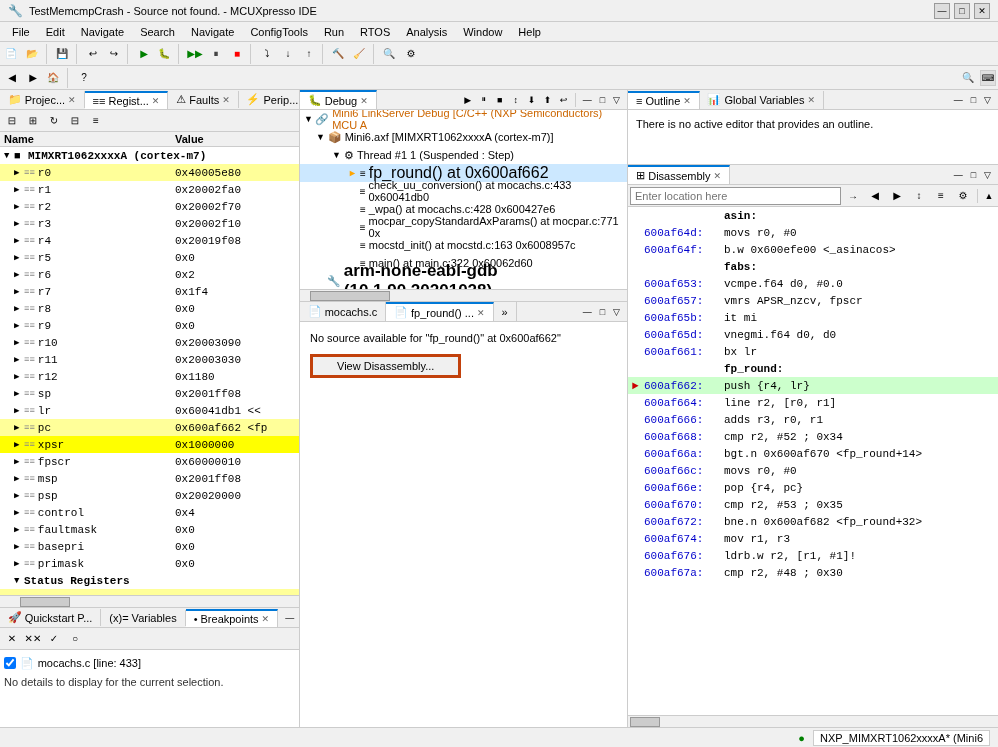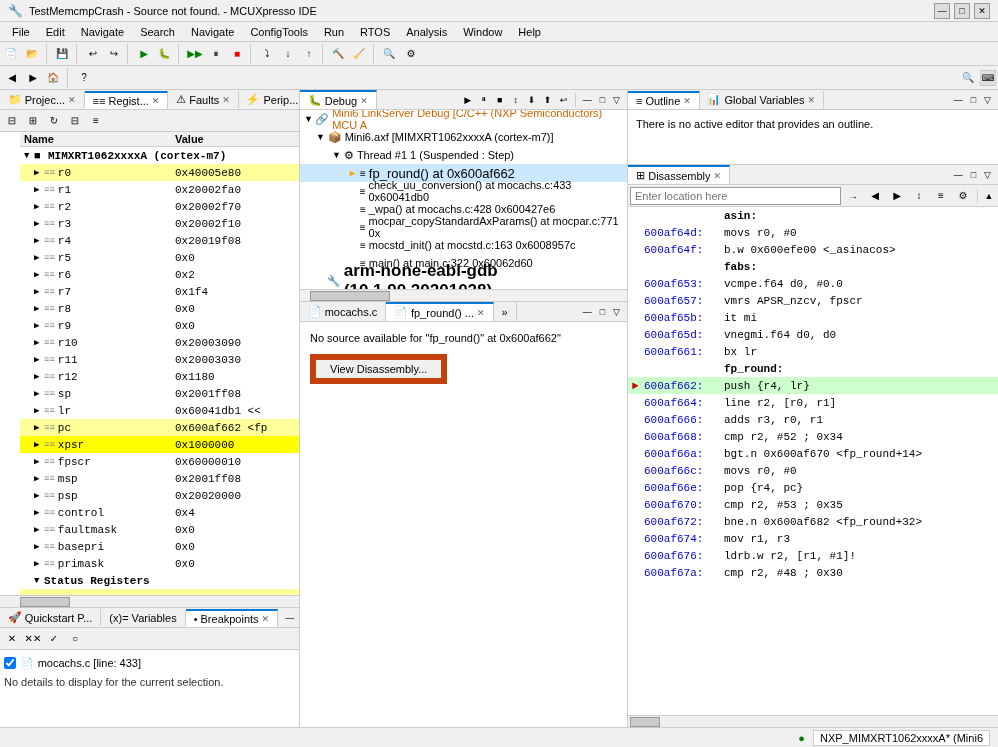--- a/index.html
+++ b/index.html
@@ -22,21 +22,21 @@
     
     
     .left-panel { width: 300px; min-width: 300px; display: flex; flex-direction: column; border-right: 1px solid #ccc; background: #fff; }
     .panel-tabs { display: flex; background: #f0f0f0; border-bottom: 1px solid #ccc; height: 20px; align-items: center; }
     .panel-tab { padding: 2px 8px; font-size: 11px; cursor: pointer; border-right: 1px solid #ccc; white-space: nowrap; display: flex; align-items: center; gap: 3px; }
     .panel-tab.active { background: #fff; }
     .panel-tab-close { font-size: 9px; cursor: pointer; color: #666; }
     
     .reg-toolbar { height: 22px; background: #f0f0f0; border-bottom: 1px solid #ccc; display: flex; align-items: center; padding: 0 2px; gap: 1px; }
     
-    .reg-table { flex: 1; overflow-y: auto; font-size: 11px; font-family: 'Courier New', monospace; margin-left: 20px; }
+    .reg-table { flex: 1; overflow-y: auto; font-size: 11px; font-family: 'Courier New', monospace; }
     .reg-header { display: flex; background: #f0f0f0; border-bottom: 1px solid #ccc; font-weight: bold; padding: 1px 4px; font-family: 'Segoe UI', sans-serif; }
     .reg-header-name { flex: 1; }
     .reg-header-value { width: 120px; }
     
     .reg-row { display: flex; align-items: center; padding: 0 4px; height: 17px; cursor: pointer; }
     .reg-row.highlight-yellow { background: #ffff99; }
     .reg-name { flex: 1; display: flex; align-items: center; gap: 2px; color: #000; }
     .reg-value { width: 120px; color: #000; }
     .expand-icon { width: 10px; font-size: 9px; }
     
@@ -47,21 +47,21 @@
     
     
     .debug-tabs { display: flex; background: #f0f0f0; border-bottom: 1px solid #ccc; height: 20px; align-items: center; justify-content: space-between; }
     .debug-tab-left { display: flex; }
     .debug-tab-icons { display: flex; align-items: center; gap: 2px; padding: 0 4px; }
     .tree-row { display: flex; align-items: center; height: 18px; padding-left: 4px; }
     .tree-expand { width: 12px; font-size: 9px; cursor: pointer; }
     
     
     .source-tabs { display: flex; background: #f0f0f0; border-bottom: 1px solid #ccc; height: 20px; align-items: center; justify-content: space-between; }
-    .view-disassembly-btn { padding: 3px 14px; background: #f0f0f0; border: 6px solid #c2410c; cursor: pointer; font-size: 11px; width: fit-content; margin-bottom: 16px; }
+    .view-disassembly-btn { padding: 3px 24px; background: #f0f0f0; border: 3px solid #c2410c; cursor: pointer; font-size: 11px; width: fit-content; margin-bottom: 16px; }
     .preferences-btn { padding: 3px 10px; background: #f0f0f0; border: 1px solid #999; cursor: pointer; font-size: 11px; }
     
     
     .right-panel { width: 370px; min-width: 370px; display: flex; flex-direction: column; background: #fff; }
     
     .outline-tabs { display: flex; background: #f0f0f0; border-bottom: 1px solid #ccc; height: 20px; align-items: center; justify-content: space-between; }
     .disassembly-tabs { display: flex; background: #f0f0f0; border-bottom: 1px solid #ccc; height: 20px; align-items: center; justify-content: space-between; }
     .disassembly-toolbar { height: 22px; background: #f0f0f0; border-bottom: 1px solid #ccc; display: flex; align-items: center; padding: 0 2px; gap: 2px; }
     .location-input { flex: 1; height: 18px; border: 1px solid #999; padding: 1px 4px; font-size: 11px; font-family: 'Segoe UI', sans-serif; color: #666; background: #fff; }
     .disasm-row { display: flex; align-items: center; padding: 0 4px; height: 17px; }
@@ -479,21 +479,21 @@
 
       <div class="tree-row" style="padding-left:32px;">
         <span class="tree-expand">▼</span>
         <span style="margin-right:3px;">⚙</span>
         <span style="font-size:11px;">Thread #1 1 (Suspended : Step)</span>
       </div>
 
       <div class="tree-row" style="padding-left:48px;background:#cce8ff;">
         <span style="width:12px;font-size:9px;color:orange;">►</span>
         <span style="margin-right:3px;font-size:10px;">≡</span>
-        <span style="font-size:13px;">fp_round() at 0x600af662</span>
+        <span style="font-size:16px;">fp_round() at 0x600af662</span>
       </div>
       <div class="tree-row" style="padding-left:48px;">
         <span style="width:12px;"></span>
         <span style="margin-right:3px;font-size:10px;">≡</span>
         <span style="font-size:11px;">check_uu_conversion() at mocachs.c:433 0x60041db0</span>
       </div>
       <div class="tree-row" style="padding-left:48px;">
         <span style="width:12px;"></span>
         <span style="margin-right:3px;font-size:10px;">≡</span>
         <span style="font-size:11px;">_wpa() at mocachs.c:428 0x600427e6</span>

